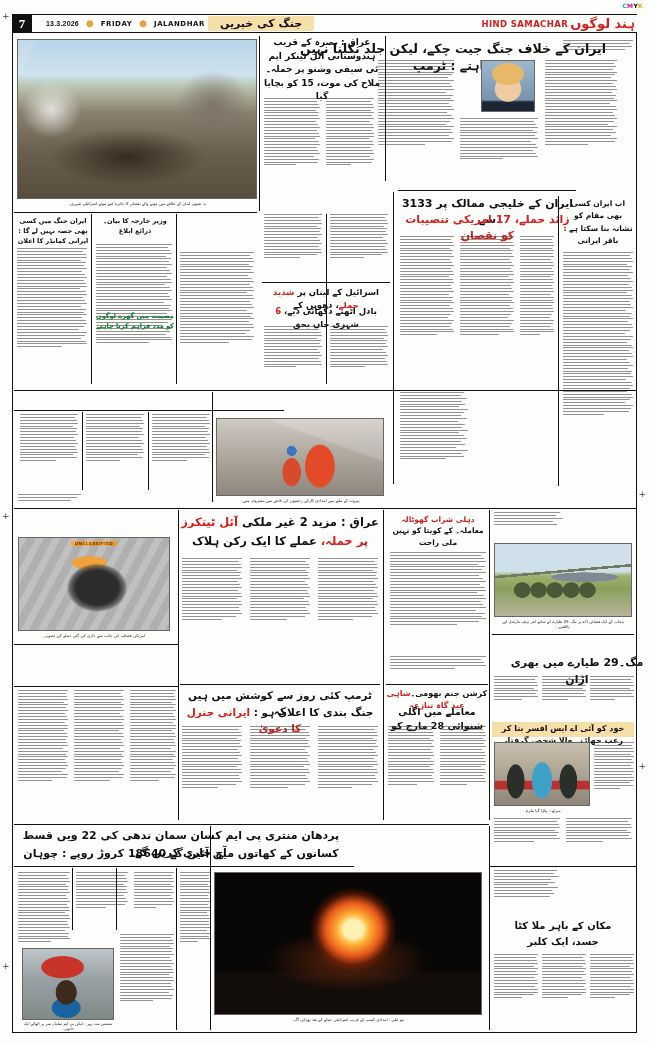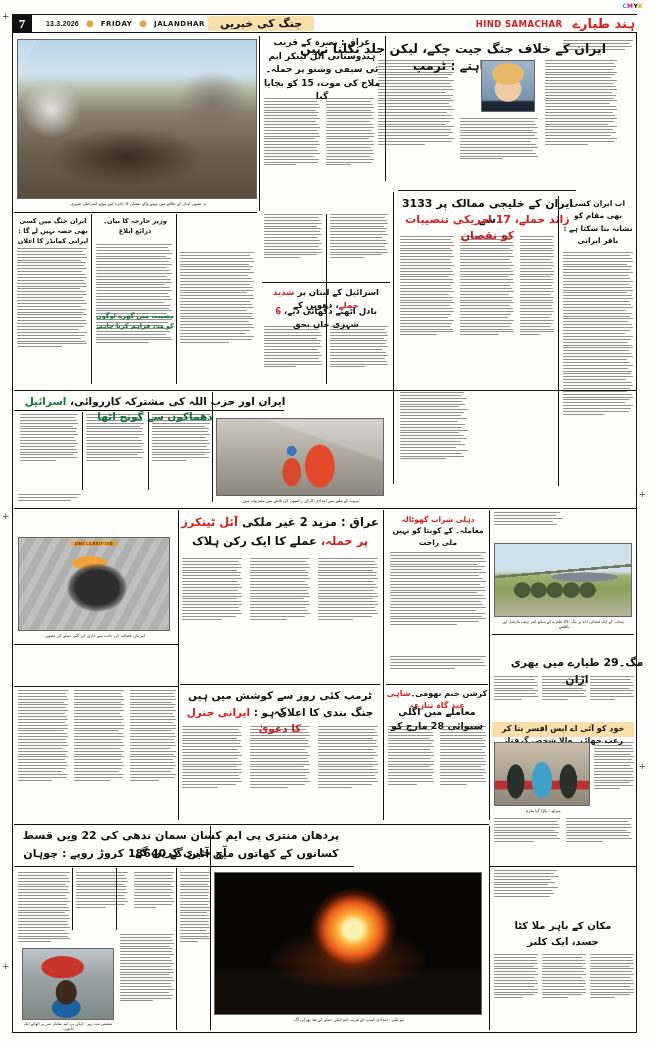--- a/index.html
+++ b/index.html
@@ -52,21 +52,21 @@
   }
   .mh-center {
     position:absolute; left: 196px; top:1px;
     background:#f6dfa8; height:15px; padding:0 12px;
     border-radius: 2px;
     display:flex; align-items:center; justify-content:center;
   }
   .mh-center .ur { font-size:11px; color:#111; font-weight:bold; }
   .mh-right {
     position:absolute; right:2px; top:0px;
-    display:flex; align-items:center; gap:10px; height:17px;
+    display:flex; align-items:center; gap:2px; height:17px;
   }
   .hs-eng { color:#d81e1e; font-size:8.5px; font-weight:bold; letter-spacing:.4px; }
   .hs-ur  { color:#d81e1e; font-size:13px; font-weight:bold; }
 
   
   .ur { direction: rtl; unicode-bidi: bidi-override; }
   .hl {
     direction: rtl; text-align: center; color:#111;
     font-weight: bold; line-height: 1.35;
   }
@@ -210,21 +210,21 @@
     <div class="mh-day">FRIDAY</div>
     <div class="mh-dot">●</div>
     <div class="mh-city">JALANDHAR</div>
 
     <div class="mh-center">
       <span class="ur">جنگ کی خبریں</span>
     </div>
 
     <div class="mh-right">
       <span class="hs-eng">HIND SAMACHAR</span>
-      <span class="hs-ur ur">ہند طیارے</span>
+      <span class="hs-ur ur">ہند لوگوں</span>
     </div>
   </div>
 
   <div class="sep" style="left:12px;  top:33px;  width:.7px; height:1000px;"></div>
   <div class="sep" style="left:636px; top:33px;  width:.7px; height:1000px;"></div>
   <div class="sep" style="left:12px;  top:1032px; width:625px; height:.7px;"></div>
 
   <div class="photo ph-rubble photoframe" style="left:17px; top:39px; width:240px; height:160px;">
       <div class="inner"></div>
     </div>
@@ -760,23 +760,20 @@
       <div class="ln" style="width:100%"></div>
       <div class="ln" style="width:95%"></div>
     <div class="ln" style="width:99%"></div>
       <div class="ln" style="width:100%"></div>
       <div class="ln" style="width:90%"></div>
     <div class="ln" style="width:58%"></div>
   </div>
   <div class="sep" style="left:326px; top:214px; width:.7px; height:170px;"></div>
 
   <div class="sep" style="left:14px; top:390px; width:622px; height:.7px;"></div>
-  <div class="hl" style="position:absolute; left:20px; top:394px; width:270px; font-size:10.5px; line-height:1.4;">
-    <span class="ur"><span style="color:#111">ایران اور حزب اللہ کی مشترکہ کارروائی، </span><span class="grn">اسرائیل دھماکوں سے گونج اٹھا</span></span>
-  </div>
   <div class="sep" style="left:14px; top:410px; width:270px; height:.7px;"></div>
 
   <div class="txtblock dense" style="left:20px; top:414px; width:58px; height:68px;">
     <div class="ln" style="width:100%"></div>
       <div class="ln" style="width:95%"></div>
       <div class="ln" style="width:98%"></div>
     <div class="ln" style="width:100%"></div>
       <div class="ln" style="width:92%"></div>
       <div class="ln" style="width:99%"></div>
     <div class="ln" style="width:96%"></div>

